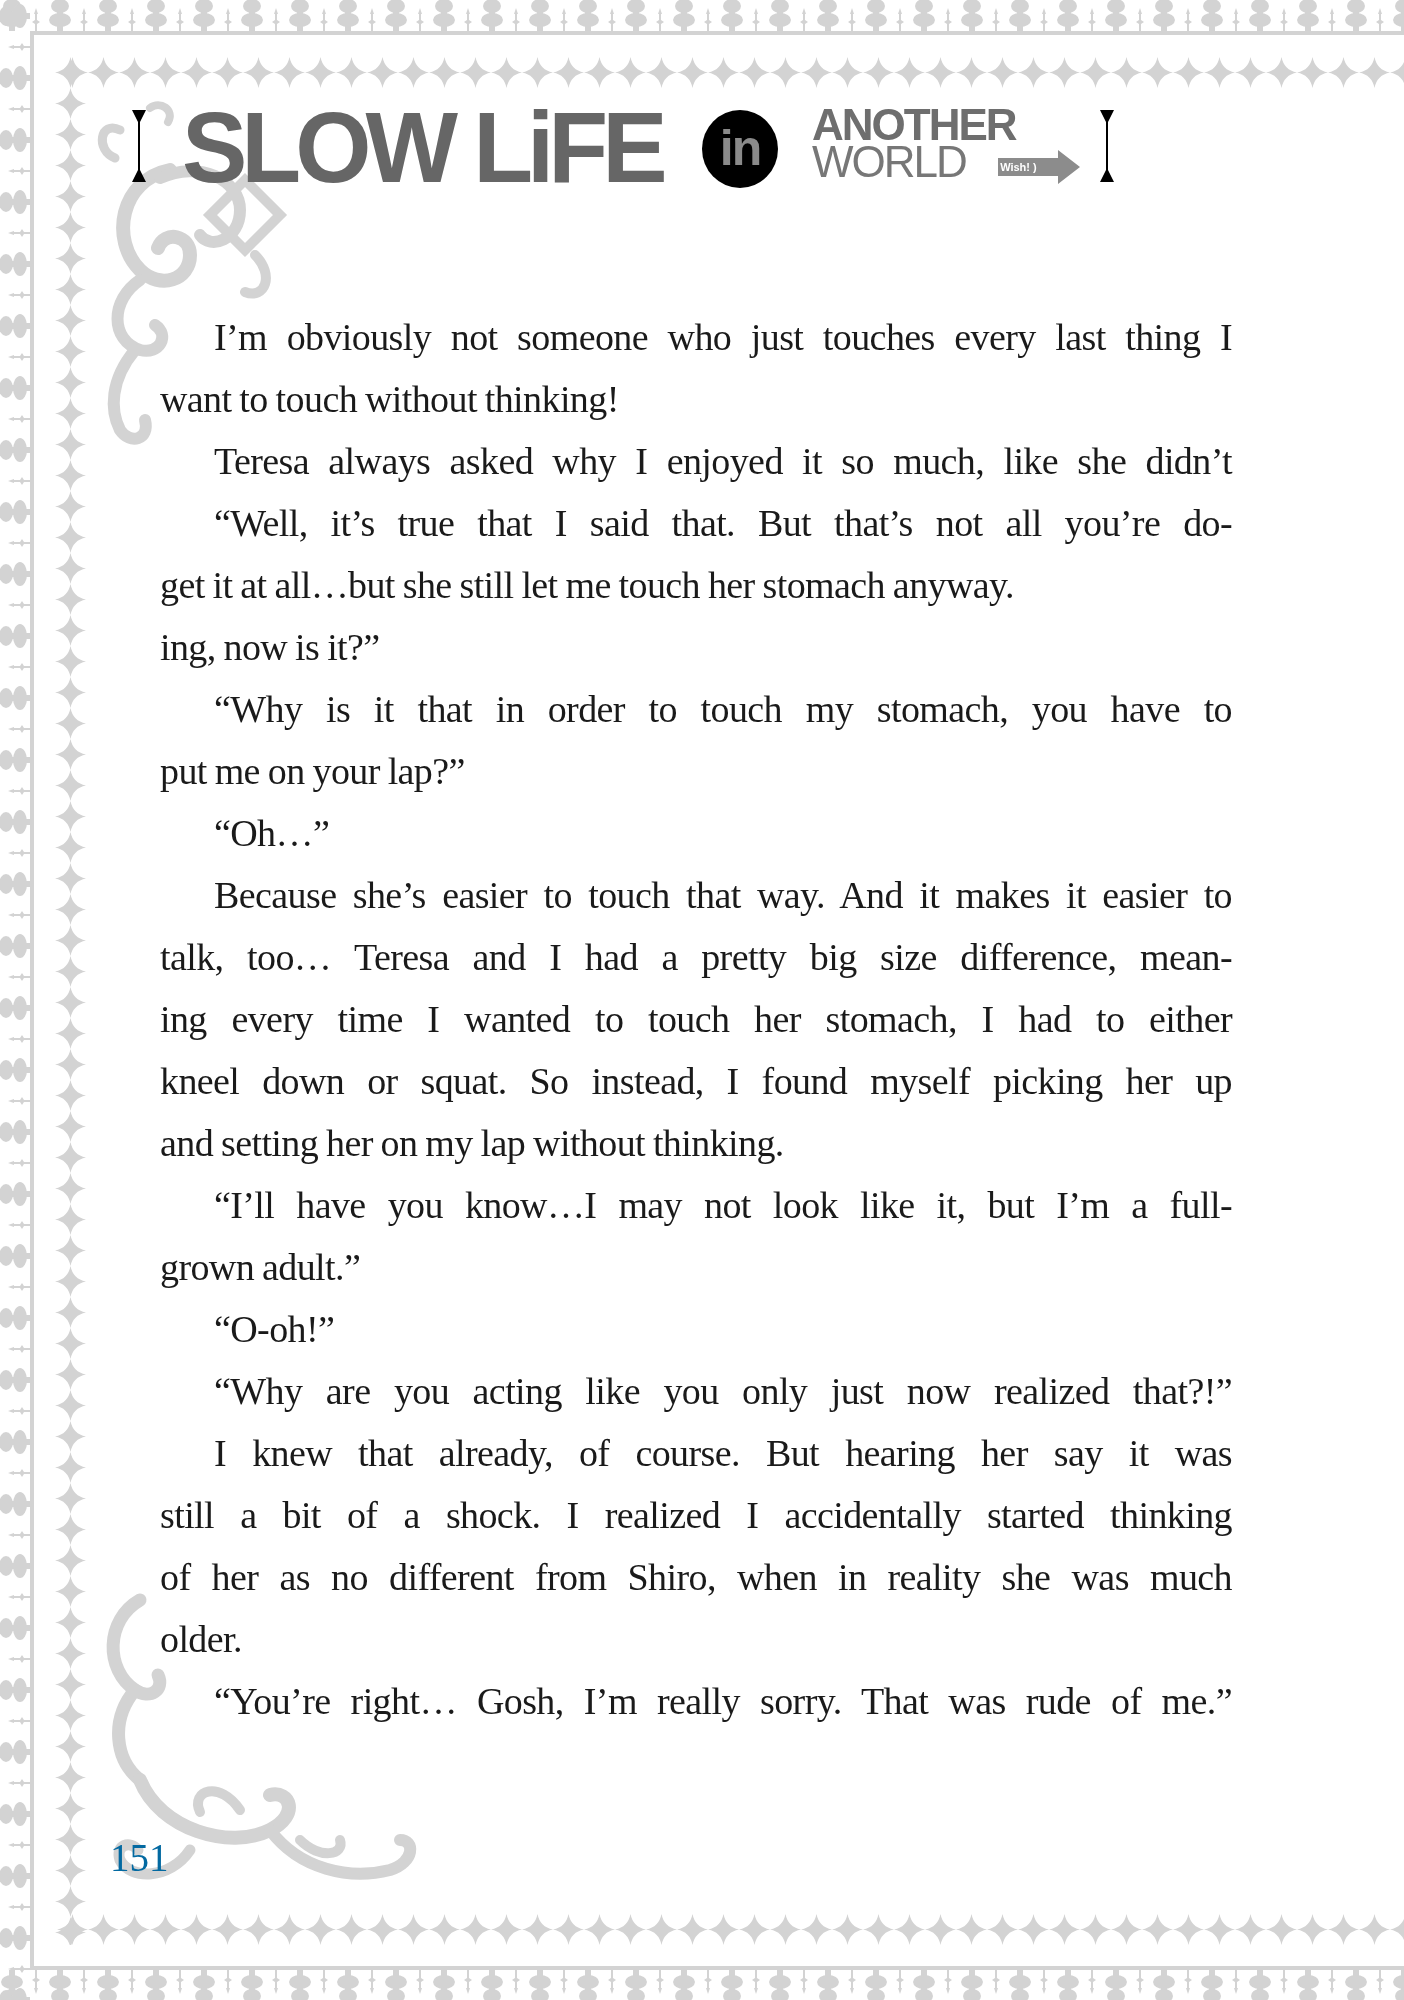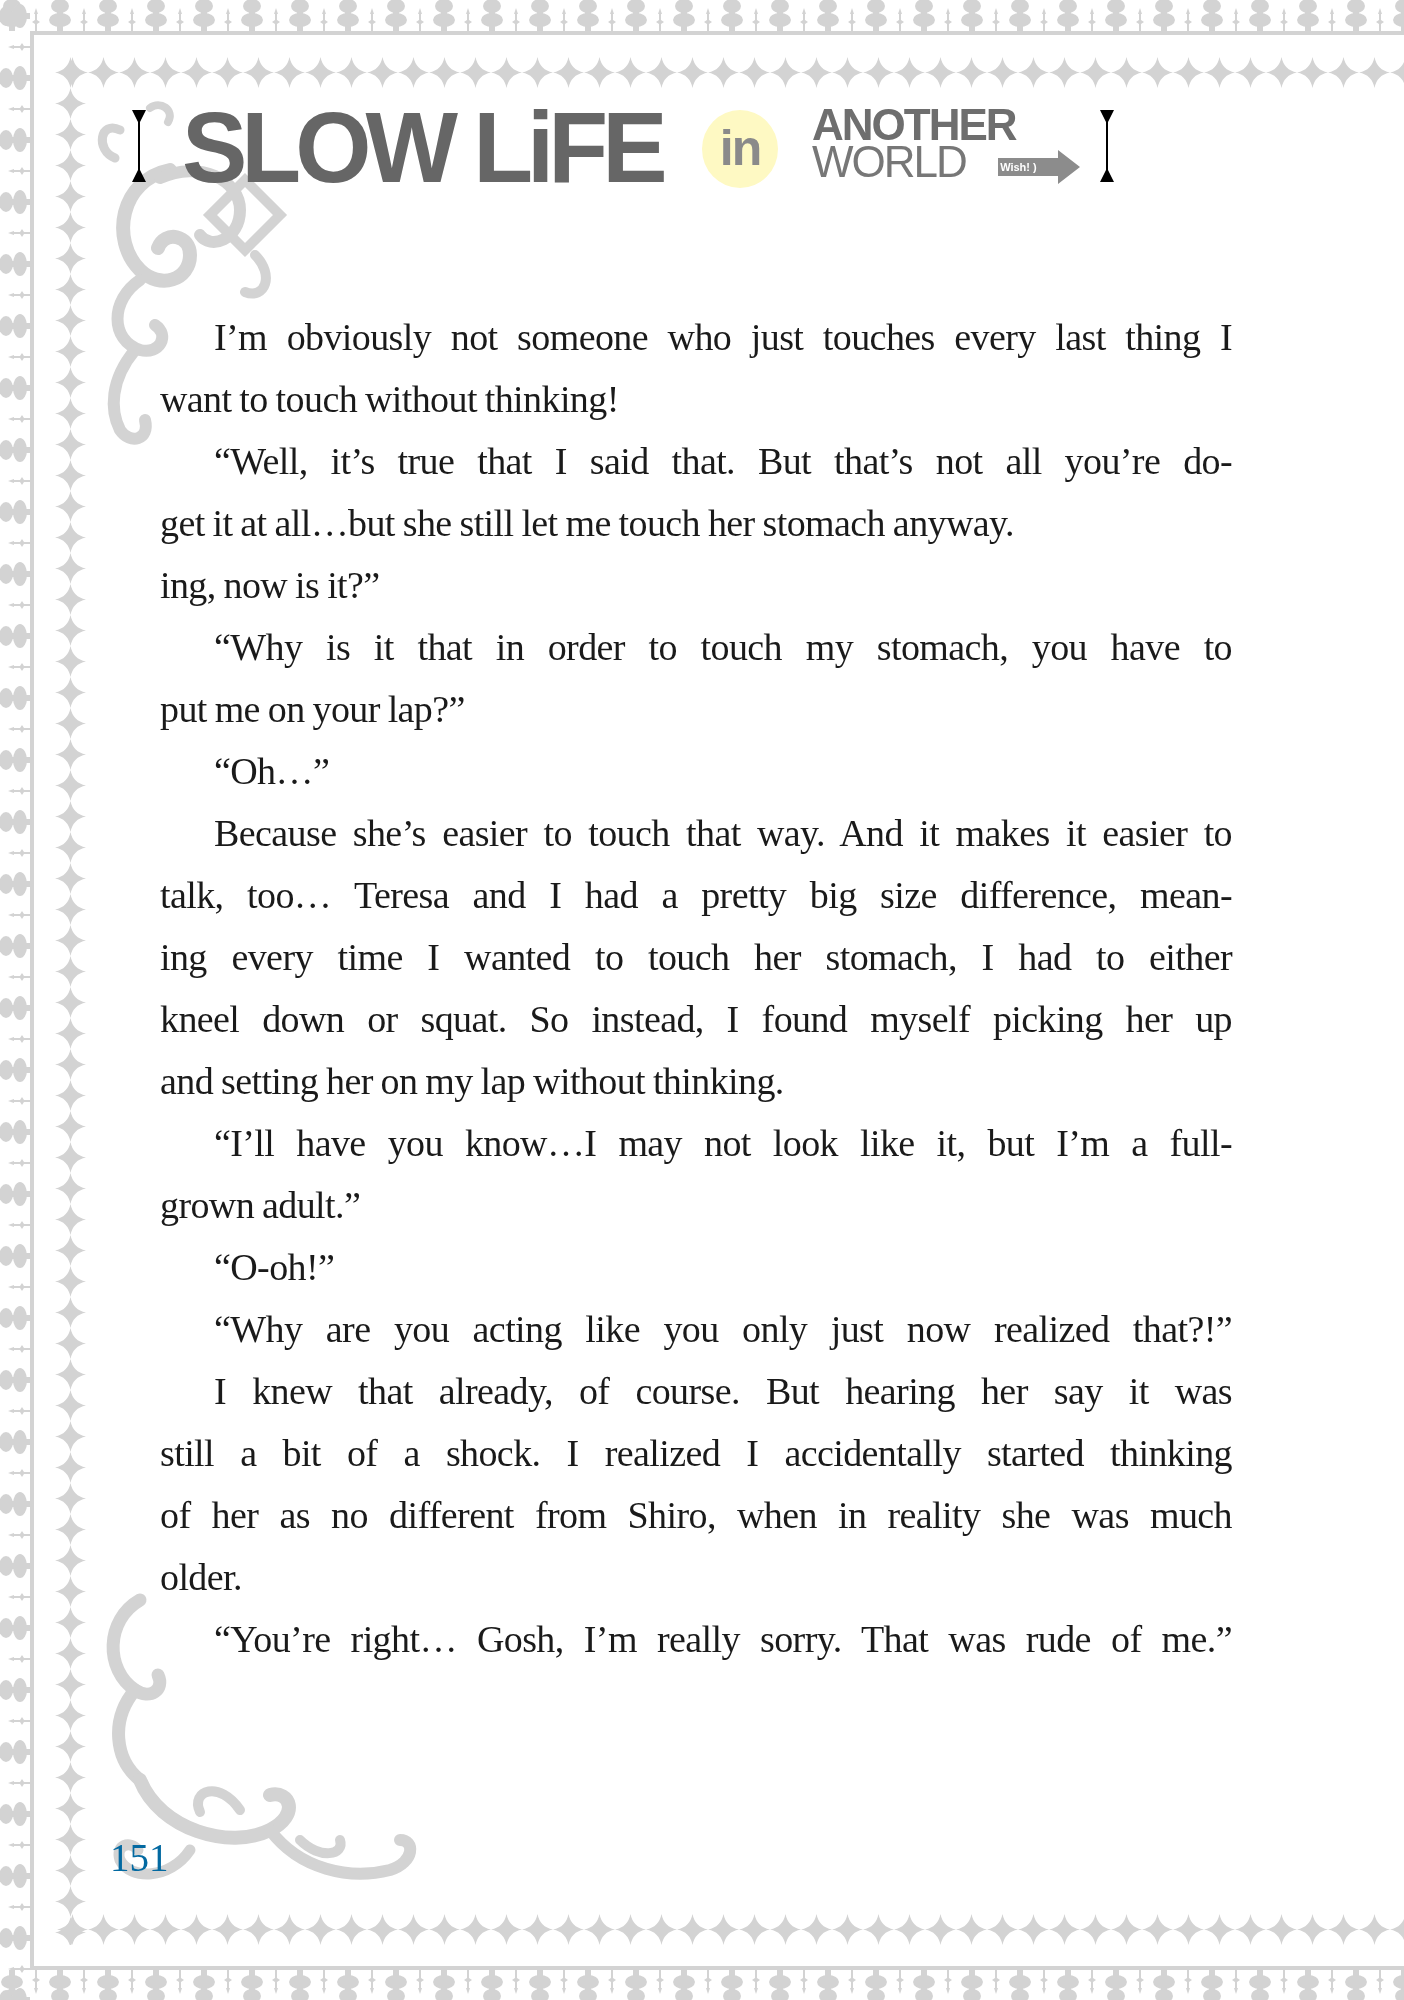--- a/index.html
+++ b/index.html
@@ -44,21 +44,21 @@
       white-space: nowrap;
       transform: scaleY(1.02);
     }
     .logo-in {
       position: absolute;
       left: 572px;
       top: 10px;
       width: 76px;
       height: 78px;
       border-radius: 50%;
-      background: #fef9c3;
+      background: #000000;
       color: #8a8a8a;
       font-family: "Liberation Sans", "DejaVu Sans", sans-serif;
       font-weight: bold;
       font-size: 50px;
       letter-spacing: -2px;
       line-height: 76px;
       text-align: center;
     }
     .logo-another {
       position: absolute;
@@ -222,20 +222,21 @@
   <div class="logo-wish">( I Wish! )</div>
 
   <svg class="bracket" style="left:968px;" viewBox="0 0 18 72" xmlns="http://www.w3.org/2000/svg">
     <path d="M2 0 L16 0 L10 12 L10 60 L16 72 L2 72 L8 60 L8 12 Z" fill="#000"></path>
   </svg>
 </div>
 
 <div class="page-body" id="page-body">
     <div class="line indent"><span class="it">I’m obviously not someone who just touches every last thing I</span></div>
     <div class="line last"><span class="it">want to touch without thinking!</span></div>
+    <div class="line indent"><span>Teresa always asked why I enjoyed it so much, like she didn’t</span></div>
     <div class="line indent"><span>“Well, it’s true that I said that. But that’s not all you’re do-</span></div>
     <div class="line last"><span>get it at all…but she still let me touch her stomach anyway.</span></div>
     <div class="line last"><span>ing, now is it?”</span></div>
     <div class="line indent"><span>“Why is it that in order to touch my stomach, you have to</span></div>
     <div class="line last"><span>put me on your lap?”</span></div>
     <div class="line indent last"><span>“Oh…”</span></div>
     <div class="line indent"><span class="it">Because she’s easier to touch that way. And it makes it easier to</span></div>
     <div class="line"><span class="it">talk, too</span><span>… Teresa and I had a pretty big size difference, mean-</span></div>
     <div class="line"><span>ing every time I wanted to touch her stomach, I had to either</span></div>
     <div class="line"><span>kneel down or squat. So instead, I found myself picking her up</span></div>

